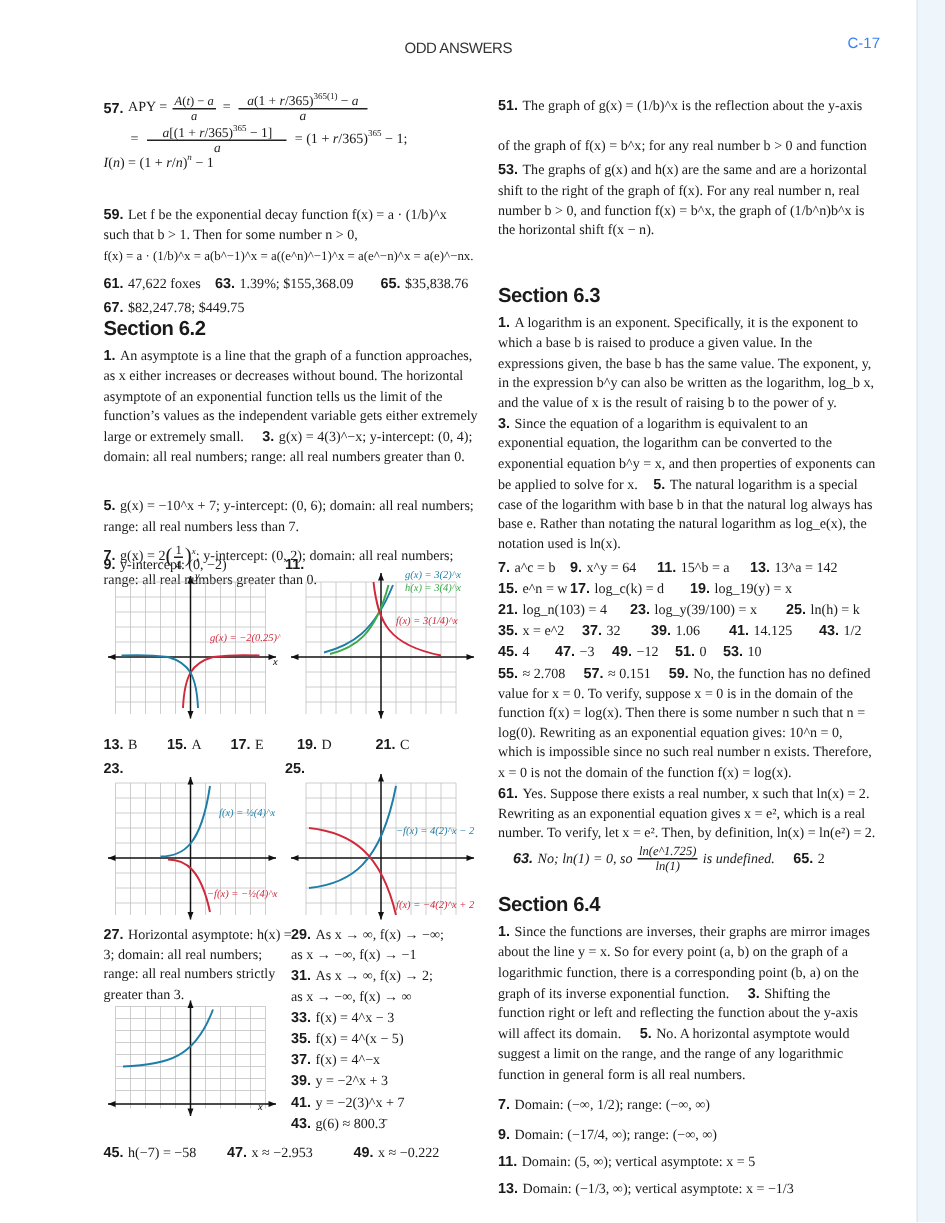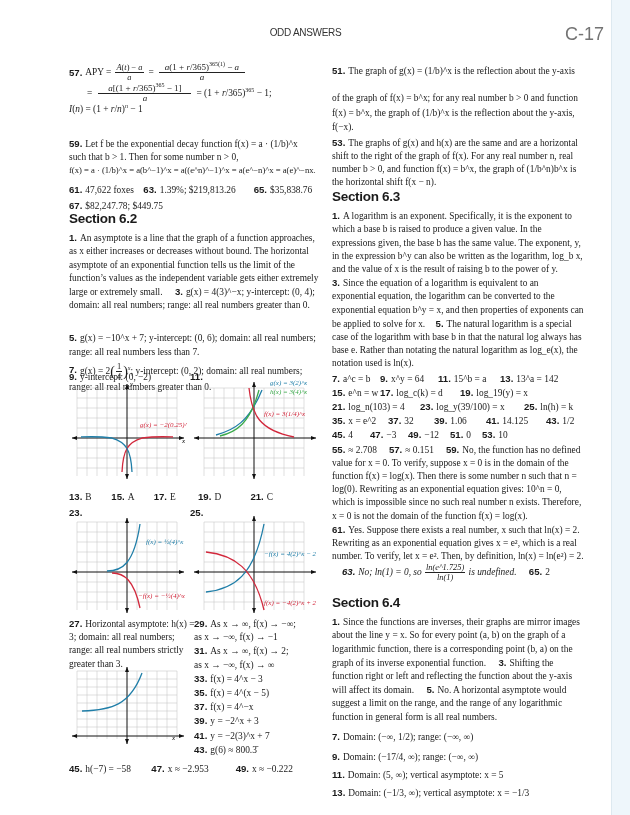--- a/index.html
+++ b/index.html
@@ -1,20 +1,20 @@
 <!DOCTYPE html>
 <html><head>
 <meta charset="utf-8">
 <style>
   html, body { margin:0; padding:0; }
   body { width:630px; height:815px; background:#ffffff; position:relative; overflow:hidden;
          font-family:"Liberation Serif", serif; color:#1a1a1a; }
   .right-strip { position:absolute; left:611px; top:0; width:19px; height:815px; background:#eef6fb; border-left:1px solid #dde9f0; }
   .hdr-title { position:absolute; left:0; width:611px; top:27px; text-align:center; font-family:"Liberation Sans", sans-serif; font-size:10px; letter-spacing:-0.3px; color:#333; }
-  .hdr-page { position:absolute; left:565px; top:24px; font-family:"Liberation Sans", sans-serif; font-size:18px; color:#737373; }
+  .hdr-page { position:absolute; left:565px; top:24px; font-family:"Liberation Sans", sans-serif; font-size:10px; color:#3b82f6; }
   .col { position:absolute; font-size:9.4px; line-height:13.2px; }
   .colL { left:69px; width:255px; }
   .colR { left:332px; width:252px; }
   b.n { font-family:"Liberation Sans", sans-serif; font-weight:bold; font-size:9.6px; margin-right:3px; }
   .sec { font-family:"Liberation Sans", sans-serif; font-weight:bold; font-size:13.5px; letter-spacing:-0.3px; margin:0; }
   i { font-style:italic; }
   .frac { display:inline-flex; flex-direction:column; align-items:center; vertical-align:middle; font-size:8.4px; line-height:9px; margin:0 1px; }
   .frac .num { border-bottom:0.8px solid #222; padding:0 1px; }
   .paren { font-size:14px; vertical-align:middle; }
   sup { font-size:6px; line-height:0; }
@@ -55,21 +55,21 @@
 
 <div class="col colL" style="top:137px;">
   <div><b class="n">59.</b><span>Let f be the exponential decay function f(x) = a · (1/b)^x</span></div>
   <div>such that b &gt; 1. Then for some number n &gt; 0,</div>
   <div style="font-size:8.6px;">f(x) = a · (1/b)^x = a(b^−1)^x = a((e^n)^−1)^x = a(e^−n)^x = a(e)^−nx.</div>
 </div>
 
 <div class="col colL" style="top:183px;">
   <div>
     <span style="display:inline-block;width:72px;"><b class="n">61.</b><span>47,622 foxes</span></span>
-    <span style="display:inline-block;width:108px;"><b class="n">63.</b><span>1.39%; $219,813.26</span></span>
+    <span style="display:inline-block;width:108px;"><b class="n">63.</b><span>1.39%; $155,368.09</span></span>
     <span><b class="n">65.</b><span>$35,838.76</span></span>
   </div>
   <div style="margin-top:2px;"><b class="n">67.</b><span>$82,247.78; $449.75</span></div>
 </div>
 
 <div class="col colL" style="top:212px;">
   <h2 class="sec">Section 6.2</h2>
   <div style="margin-top:6px;"><b class="n">1.</b><span>An asymptote is a line that the graph of a function approaches, as x either increases or decreases without bound. The horizontal asymptote of an exponential function tells us the limit of the function’s values as the independent variable gets either extremely large or extremely small.</span>
     <span style="margin-left:10px;"><b class="n">3.</b><span>g(x) = 4(3)^−x; y-intercept: (0, 4); domain: all real numbers; range: all real numbers greater than 0.</span></span></div>
   <div style="margin-top:19px;"><b class="n">5.</b><span>g(x) = −10^x + 7; y-intercept: (0, 6); domain: all real numbers; range: all real numbers less than 7.</span></div>
@@ -184,21 +184,20 @@
 
 <div class="col colL" style="top:762px;">
   <span style="display:inline-block;width:80px;"><b class="n">45.</b><span>h(−7) = −58</span></span>
   <span style="display:inline-block;width:82px;"><b class="n">47.</b><span>x ≈ −2.953</span></span>
   <span><b class="n">49.</b><span>x ≈ −0.222</span></span>
 </div>
 
 <div class="col colR" style="top:64px;">
   <div><b class="n">51.</b><span>The graph of g(x) = (1/b)^x is the reflection about the y-axis</span></div>
   <div style="margin-top:14px;">of the graph of f(x) = b^x; for any real number b &gt; 0 and function</div>
-  <div style="margin-top:2px;">f(x) = b^x, the graph of (1/b)^x is the reflection about the y-axis, f(−x).</div>
   <div style="margin-top:2px;"><b class="n">53.</b><span>The graphs of g(x) and h(x) are the same and are a horizontal shift to the right of the graph of f(x). For any real number n, real number b &gt; 0, and function f(x) = b^x, the graph of (1/b^n)b^x is the horizontal shift f(x − n).</span></div>
 </div>
 
 <div class="col colR" style="top:190px;">
   <h2 class="sec">Section 6.3</h2>
   <div style="margin-top:6px;"><b class="n">1.</b><span>A logarithm is an exponent. Specifically, it is the exponent to which a base b is raised to produce a given value. In the expressions given, the base b has the same value. The exponent, y, in the expression b^y can also be written as the logarithm, log_b x, and the value of x is the result of raising b to the power of y.</span></div>
   <div><b class="n">3.</b><span>Since the equation of a logarithm is equivalent to an exponential equation, the logarithm can be converted to the exponential equation b^y = x, and then properties of exponents can be applied to solve for x.</span>
     <span style="margin-left:8px;"><b class="n">5.</b><span>The natural logarithm is a special case of the logarithm with base b in that the natural log always has base e. Rather than notating the natural logarithm as log_e(x), the notation used is ln(x).</span></span></div>
   <div style="margin-top:1px;">
     <div><span style="display:inline-block;width:48px;"><b class="n">7.</b><span>a^c = b</span></span><span style="display:inline-block;width:58px;"><b class="n">9.</b><span>x^y = 64</span></span><span style="display:inline-block;width:62px;"><b class="n">11.</b><span>15^b = a</span></span><span><b class="n">13.</b><span>13^a = 142</span></span></div>

